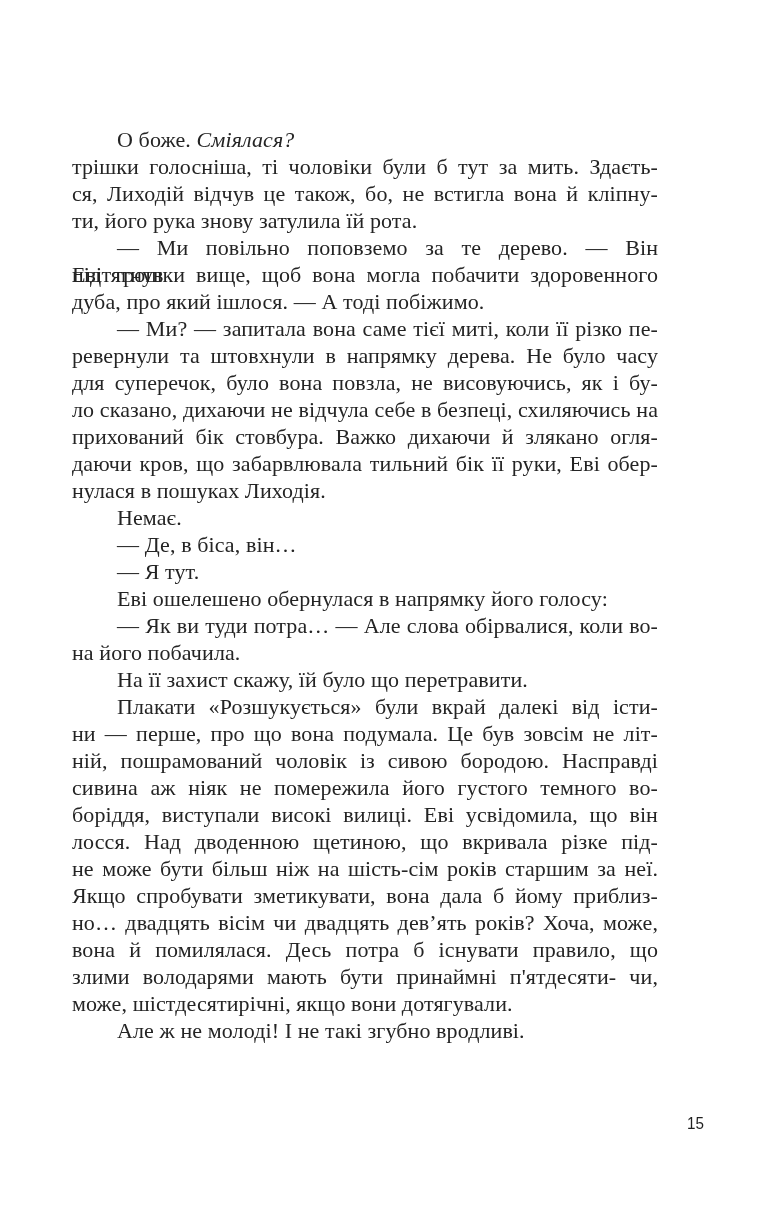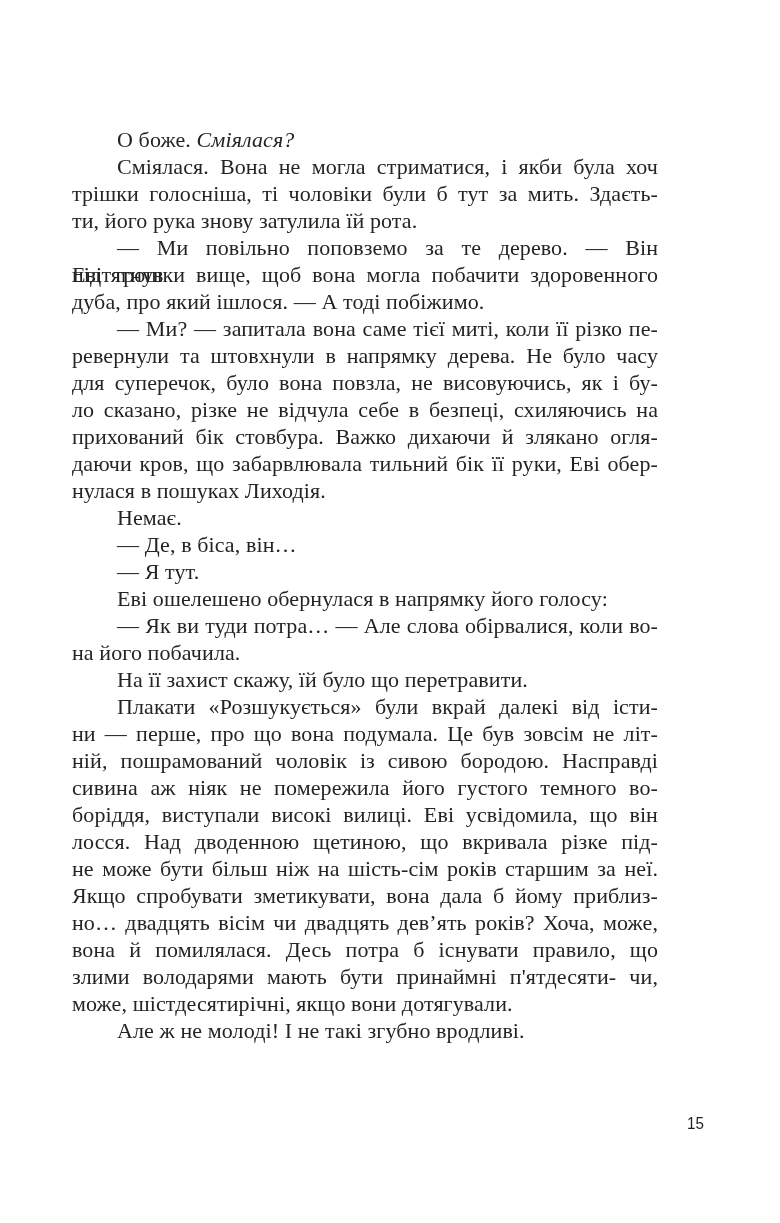--- a/index.html
+++ b/index.html
@@ -58,30 +58,30 @@
     transform: scaleX(0.95);
     transform-origin: right center;
   }
 </style>
 </head>
 <body>
 
 <div class="book-page">
   <div class="text-block">
       <div class="line indent">О боже. <i>Сміялася?</i></div>
-      <div class="line indent stretch">Сміялася. Вона не могла стриматися, і якби була хоч</div>
       <div class="line stretch">трішки голосніша, ті чоловіки були б тут за мить. Здаєть-</div>
+      <div class="line stretch">ся, Лиходій відчув це також, бо, не встигла вона й кліпну-</div>
       <div class="line">ти, його рука знову затулила їй рота.</div>
       <div class="line indent stretch">— Ми повільно поповземо за те дерево. — Він підтягнув</div>
       <div class="line stretch">Еві трошки вище, щоб вона могла побачити здоровенного</div>
       <div class="line">дуба, про який ішлося. — А тоді побіжимо.</div>
       <div class="line indent stretch">— Ми? — запитала вона саме тієї миті, коли її різко пе-</div>
       <div class="line stretch">ревернули та штовхнули в напрямку дерева. Не було часу</div>
       <div class="line stretch">для суперечок, було вона повзла, не висовуючись, як і бу-</div>
-      <div class="line stretch">ло сказано, різке не відчула себе в безпеці, схиляючись на</div>
+      <div class="line stretch">ло сказано, дихаючи не відчула себе в безпеці, схиляючись на</div>
       <div class="line stretch">прихований бік стовбура. Важко дихаючи й злякано огля-</div>
       <div class="line stretch">даючи кров, що забарвлювала тильний бік її руки, Еві обер-</div>
       <div class="line">нулася в пошуках Лиходія.</div>
       <div class="line indent">Немає.</div>
       <div class="line indent">— Де, в біса, він…</div>
       <div class="line indent">— Я тут.</div>
       <div class="line indent">Еві ошелешено обернулася в напрямку його голосу:</div>
       <div class="line indent stretch">— Як ви туди потра… — Але слова обірвалися, коли во-</div>
       <div class="line">на його побачила.</div>
       <div class="line indent">На її захист скажу, їй було що перетравити.</div>

